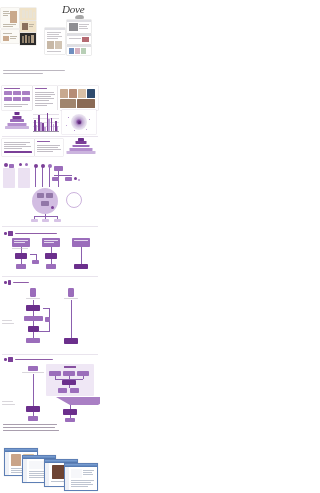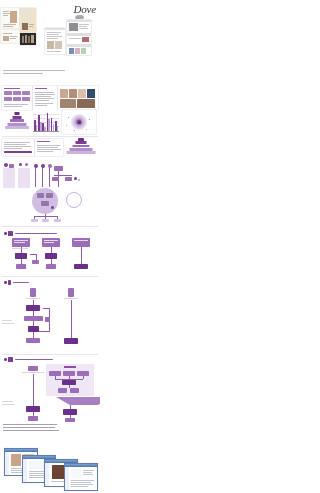--- a/index.html
+++ b/index.html
@@ -17,21 +17,21 @@
   .mag{position:absolute;background:#fdfcf7;box-shadow:0 0 0 .4px #ddd8cf;}
   .mag .warm{position:absolute;inset:0;background:#efe2c8;}
   .mag .white{position:absolute;inset:0;background:#fbfaf6;}
   .mag .dark{position:absolute;inset:0;background:#2b2b2b;}
   .mag .ln{position:absolute;height:.7px;background:#b3aa9a;opacity:.8;}
   .mag .ph{position:absolute;background:#c9a98d;}
   .mag .ph2{position:absolute;background:#8a6f5c;}
   .mag .bt{position:absolute;background:#e9e3d5;}
 
   
-  #dove{right:4px;top:4px;width:34px;text-align:right;}
+  #dove{right:4px;top:4px;width:34px;text-align:left;}
   #dove .word{font-family:"Liberation Serif",serif;font-style:italic;font-size:11px;color:#3a3a3a;line-height:11px;letter-spacing:-.2px;}
   #dove .bird{width:9px;height:4px;margin:0 auto;background:#8a8a8a;
     border-radius:60% 40% 50% 50%/100% 100% 20% 20%;opacity:.75;}
 
   
   #rgroup{left:45px;top:20px;width:55px;height:36px;}
   .shot{position:absolute;background:#ffffff;box-shadow:0 0 0 .4px #cfcfcf;}
   .shot .bar{position:absolute;left:0;right:0;top:0;height:1.6px;background:#dfdfe4;}
   .shot .ln{position:absolute;height:.6px;background:#b8b4bb;opacity:.75;}
   .shot .img{position:absolute;background:#9fa7b4;}

